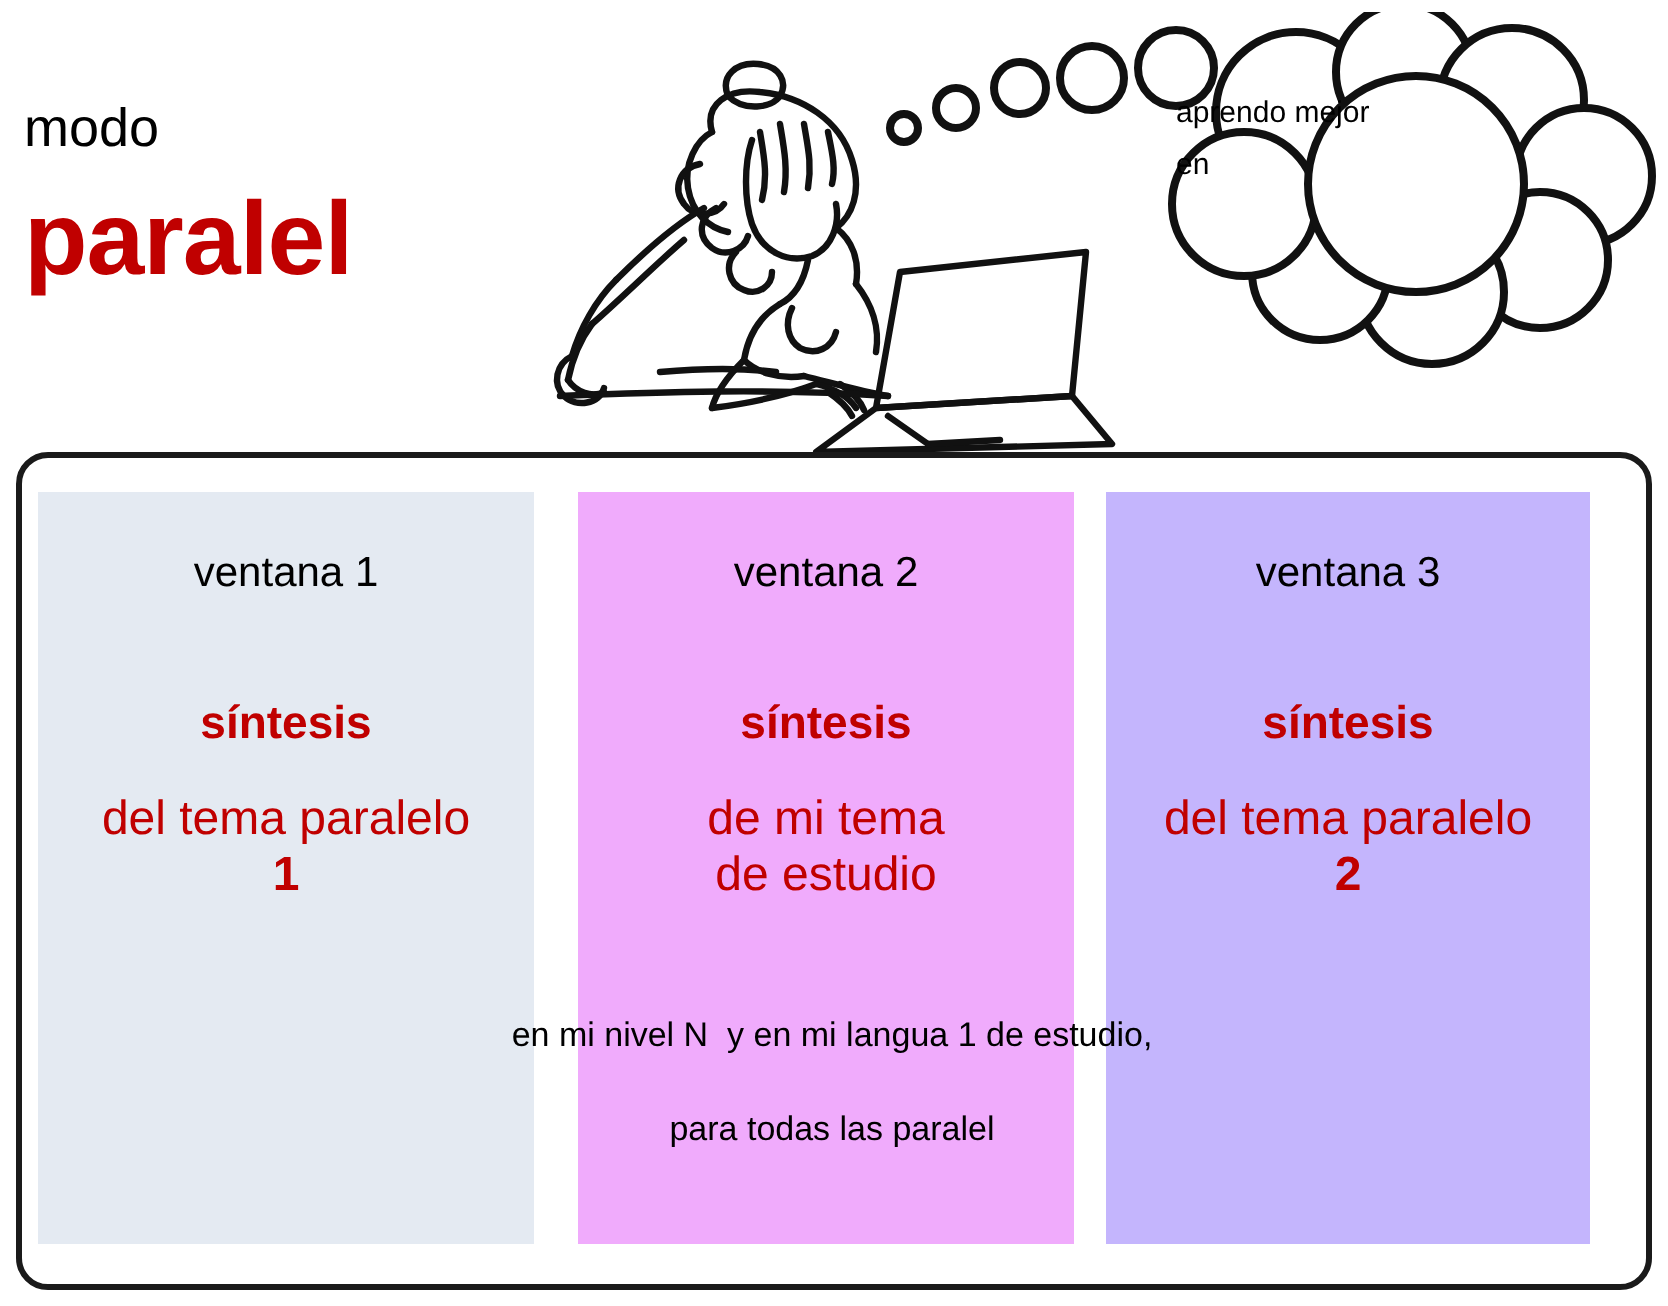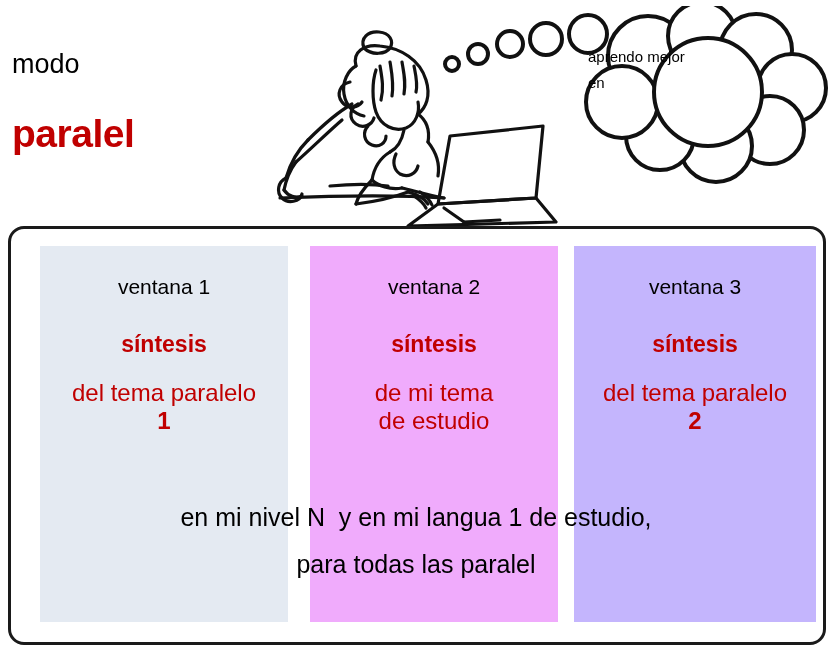--- a/index.html
+++ b/index.html
@@ -28,22 +28,22 @@
     left: 12px;
     top: 49px;
     font-size: 27px;
     line-height: 30px;
     color: #000000;
     letter-spacing: 0px;
   }
   #title-paralel {
     position: absolute;
     left: 12px;
-    top: 108px;
-    font-size: 39px;
+    top: 94px;
+    font-size: 52px;
     line-height: 52px;
     font-weight: bold;
     color: #c00000;
     letter-spacing: -0.5px;
   }
 
   
   #illustration {
     position: absolute;
     left: 268px;
@@ -82,21 +82,21 @@
     width: 818px;
     height: 419px;
     border: 3px solid #1a1a1a;
     border-radius: 16px;
     box-sizing: border-box;
     background: #ffffff;
   }
 
   #columns {
     position: absolute;
-    left: 40px;
+    left: 19px;
     top: 246px;
     width: 776px;
     height: 392px;
   }
   .column {
     position: absolute;
     top: 0;
     height: 376px;
     width: 248px;
   }
@@ -109,42 +109,42 @@
     left: 0; right: 0;
     top: 28px;
     text-align: center;
   }
   .window-label {
     font-size: 21px;
     line-height: 26px;
     color: #000000;
   }
   .sintesis {
-    margin-top: 31px;
+    margin-top: 48px;
     font-size: 23px;
     line-height: 26px;
     font-weight: bold;
     color: #c00000;
   }
   .col-desc {
     margin-top: 22px;
     font-size: 24px;
     line-height: 28px;
     color: #c00000;
   }
   .col-desc .num { font-weight: bold; }
 
   
   #footer-note {
     position: absolute;
     left: 28px;
     top: 494px;
     width: 776px;
     text-align: center;
-    font-size: 25px;
+    font-size: 17px;
     line-height: 47px;
     color: #000000;
     pointer-events: none;
   }
   #footer-note div { white-space: pre; }
 </style>
 </head>
 <body>
 
 <div id="header-area">

